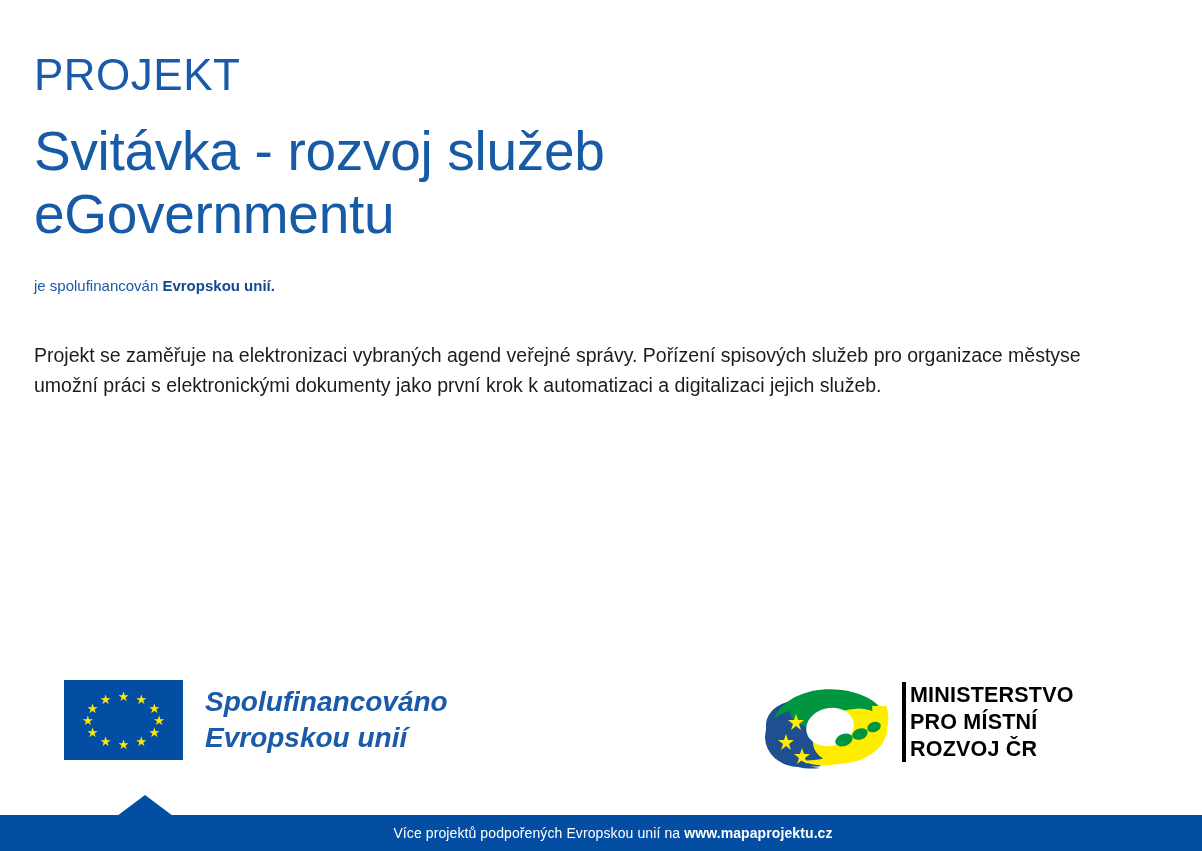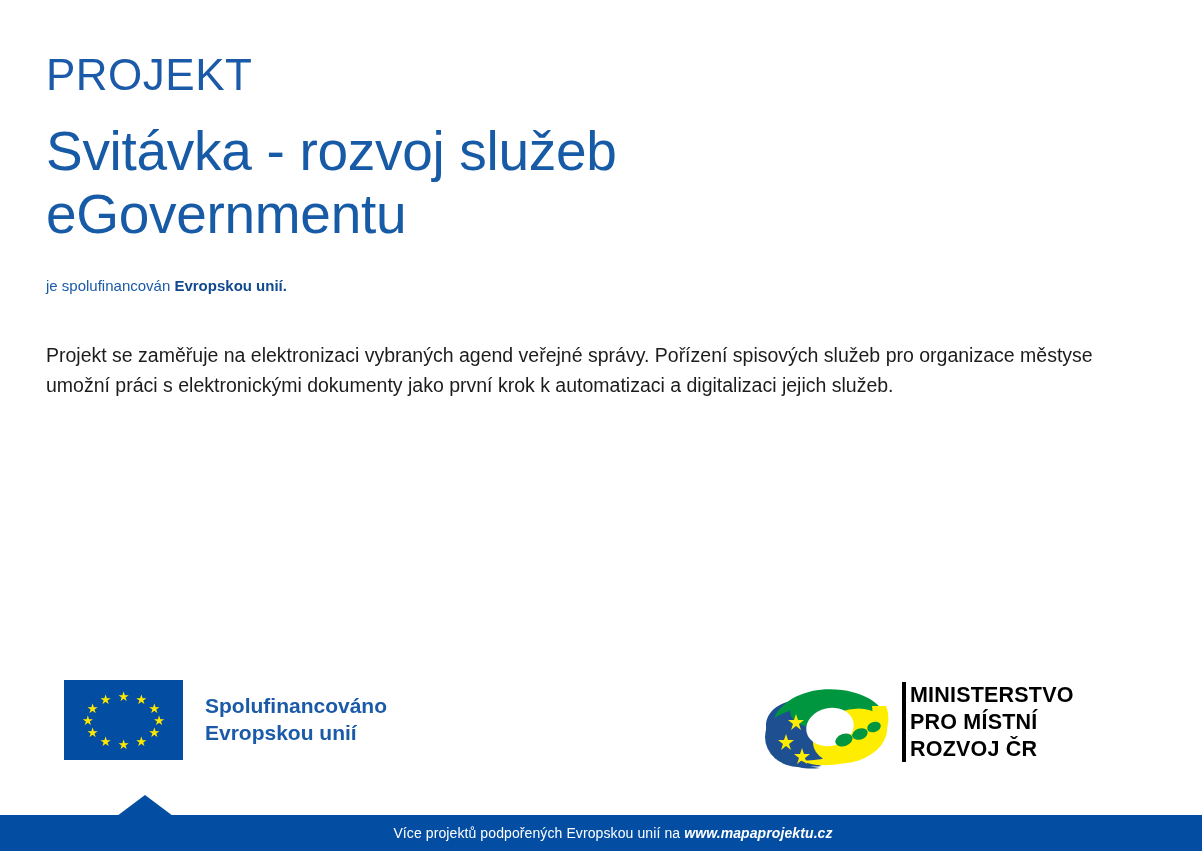--- a/index.html
+++ b/index.html
@@ -16,21 +16,21 @@
   .poster {
     position: relative;
     width: 1202px;
     height: 851px;
     background: #ffffff;
   }
 
   
   .content {
     position: absolute;
-    left: 46px;
+    left: 34px;
     top: 52px;
     width: 1100px;
   }
 
   .kicker {
     font-size: 44px;
     font-weight: 300;
     letter-spacing: 0.5px;
     color: #1a5aa8;
     line-height: 1.05;
@@ -90,25 +90,26 @@
     flex: none;
   }
   .eu-flag .star {
     position: absolute;
     color: #ffe800;
     font-size: 13px;
     line-height: 1;
     transform: translate(-50%, -50%);
   }
   .eu-text {
-    font-size: 21px;
+    font-size: 28px;
     font-weight: 700;
     color: #1a5aa8;
     line-height: 1.28;
     white-space: pre-line;
+    font-style: italic;
   }
 
   
   .mmr-logo {
     position: absolute;
     left: 758px;
     top: 14px;
     display: flex;
     gap: 4px;
   }
@@ -153,21 +154,21 @@
     top: 815px;
     width: 1202px;
     height: 36px;
     display: flex;
     align-items: center;
     justify-content: center;
     font-size: 14px;
     color: #ffffff;
     letter-spacing: 0.1px;
   }
-  .footer-text .strong { font-weight: 700; margin-left: 4px; font-style: italic; }
+  .footer-text .strong { font-weight: 700; margin-left: 4px; }
 </style>
 </head>
 <body>
 
 <div class="poster">
 
   <div class="content">
     <div class="kicker">PROJEKT</div>
 
     <h1 class="headline">Svitávka - rozvoj služeb eGovernmentu</h1>

